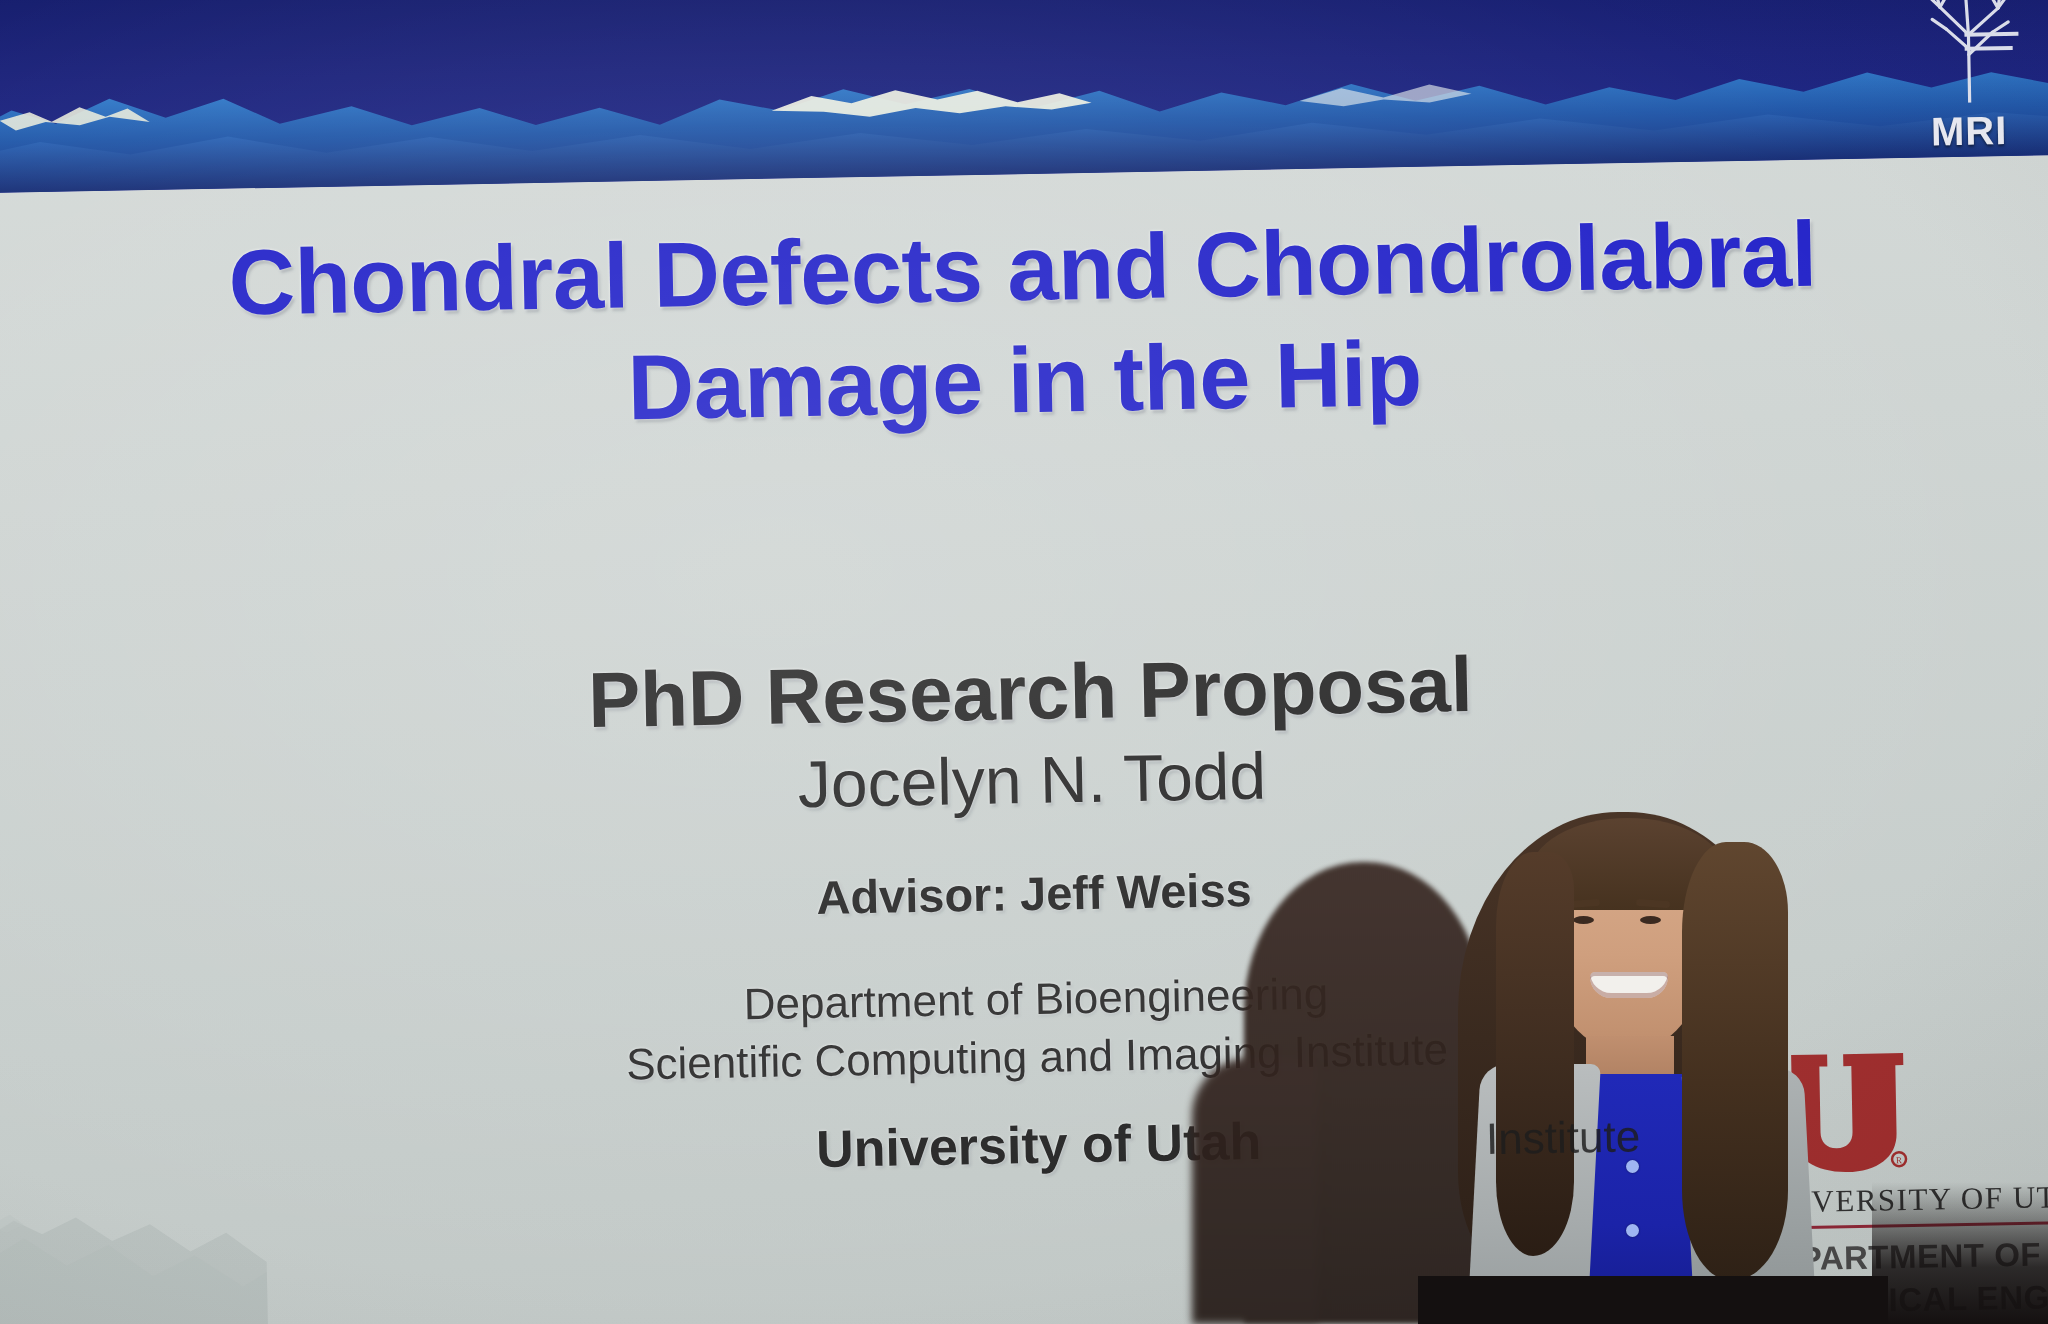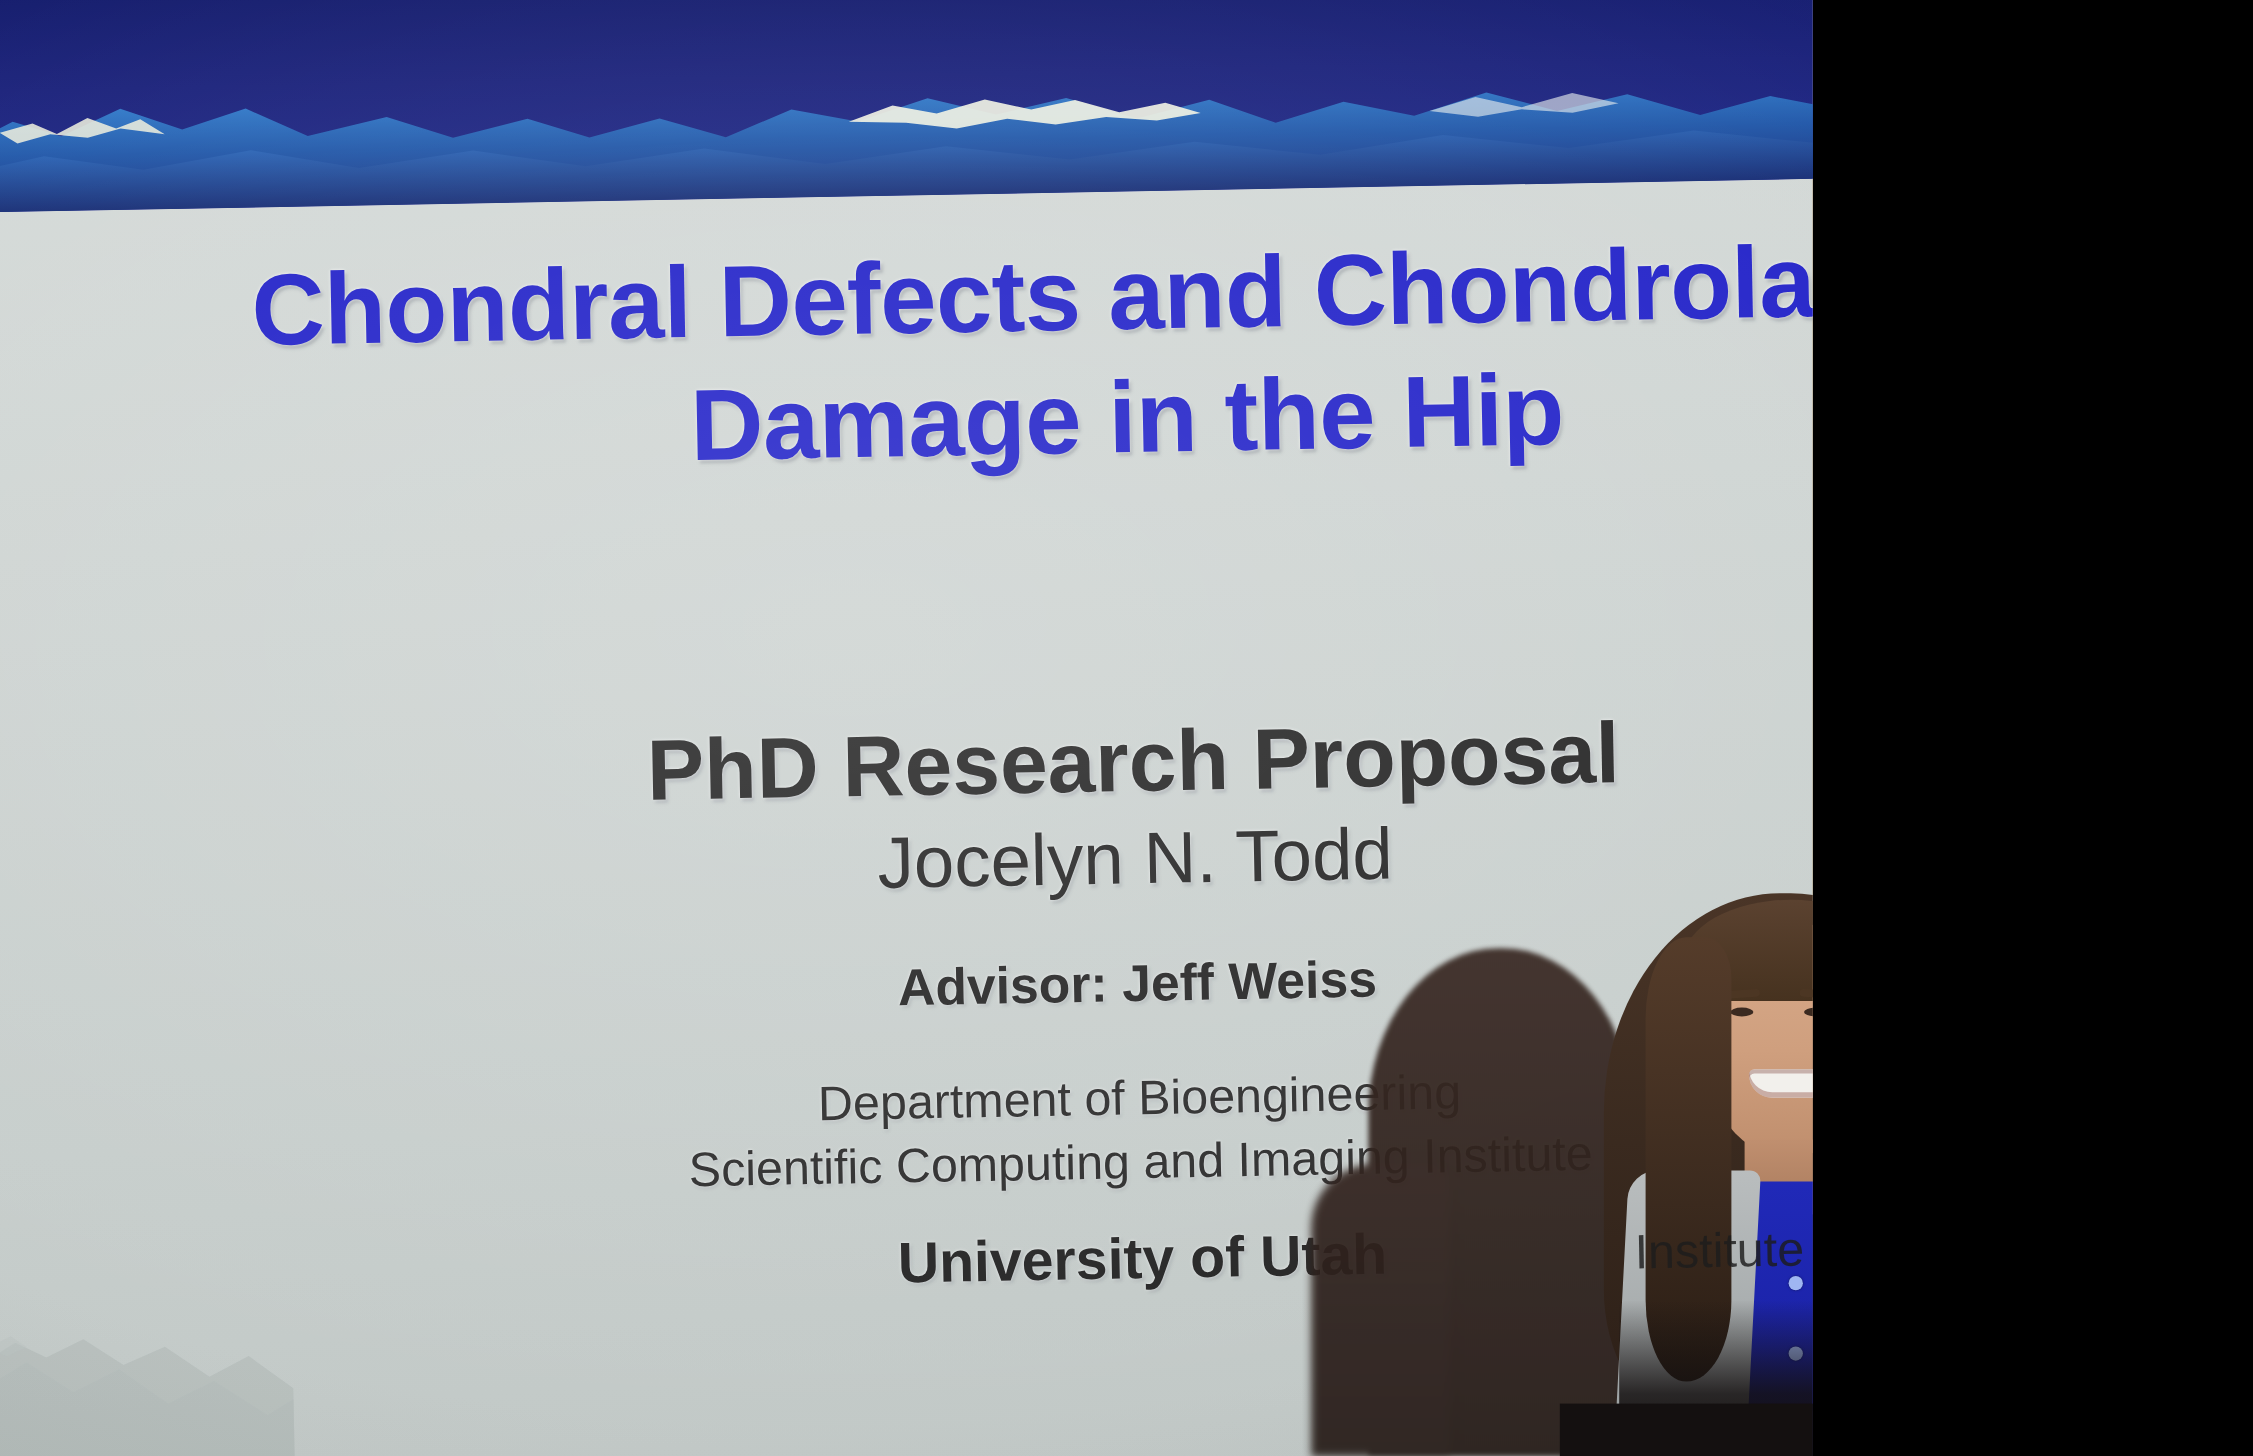--- a/index.html
+++ b/index.html
@@ -1,20 +1,20 @@
 <!DOCTYPE html>
 <html><head>
 <meta charset="utf-8">
 <style>
   html,body{margin:0;padding:0;background:#000;}
   .stage{
     position:relative;
-    width:1648px;height:1324px;
+    width:2048px;height:1324px;
     overflow:hidden;
-    background:#a16207;
+    background:#ec4899;
     font-family:"Liberation Sans", sans-serif;
   }
 
   
   .slide{
     position:absolute;
     left:-30px; top:-26px;
     width:2120px; height:1400px;
     transform:rotate(-1.05deg);
     transform-origin:50% 50%;

